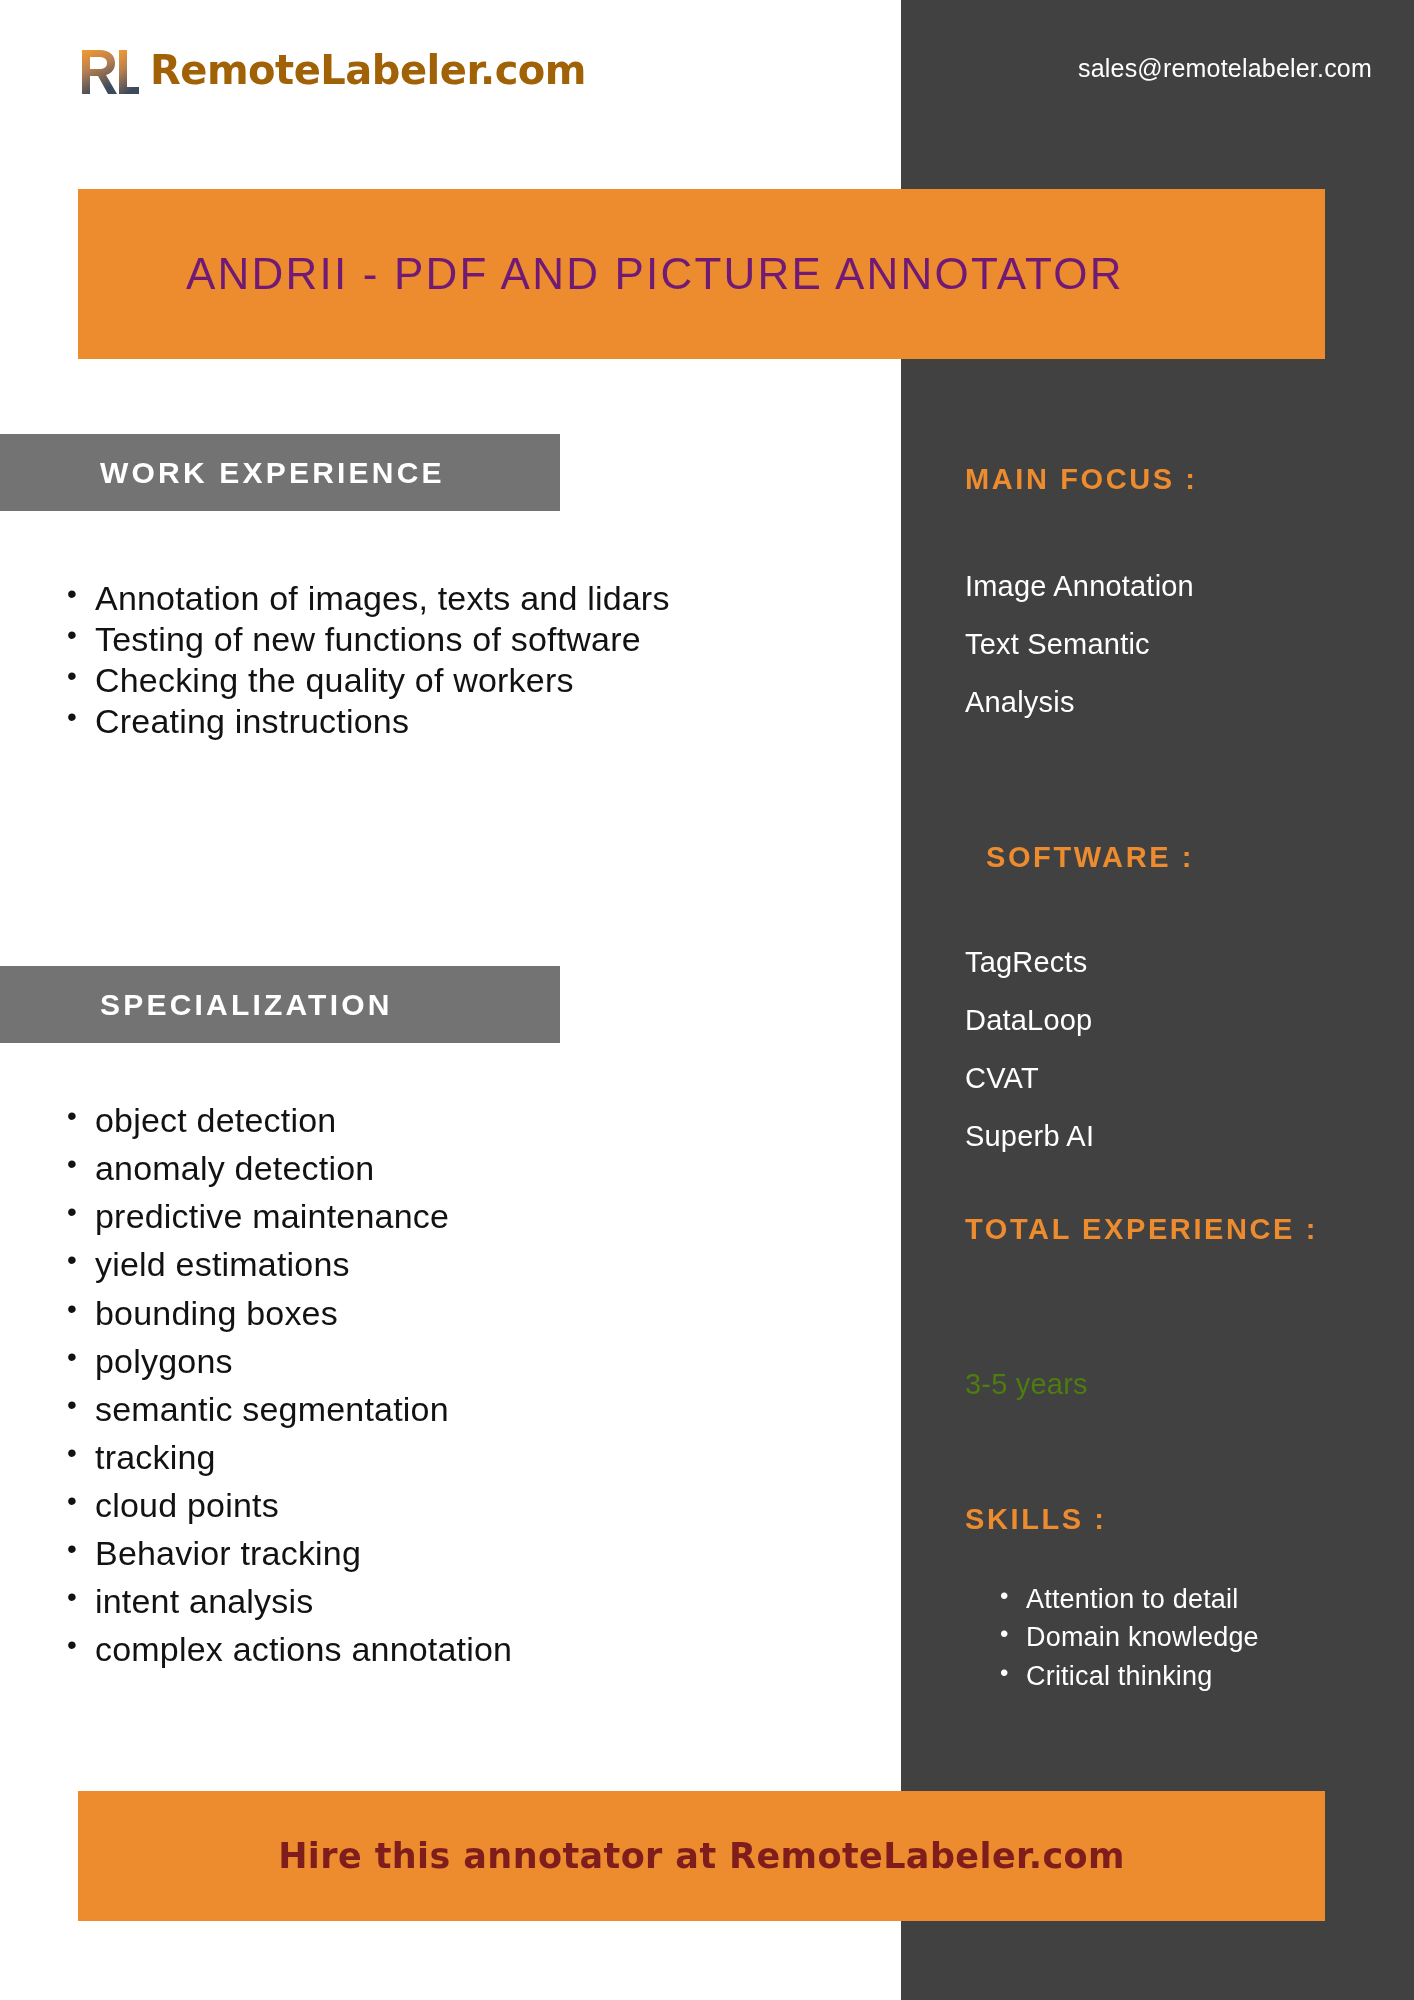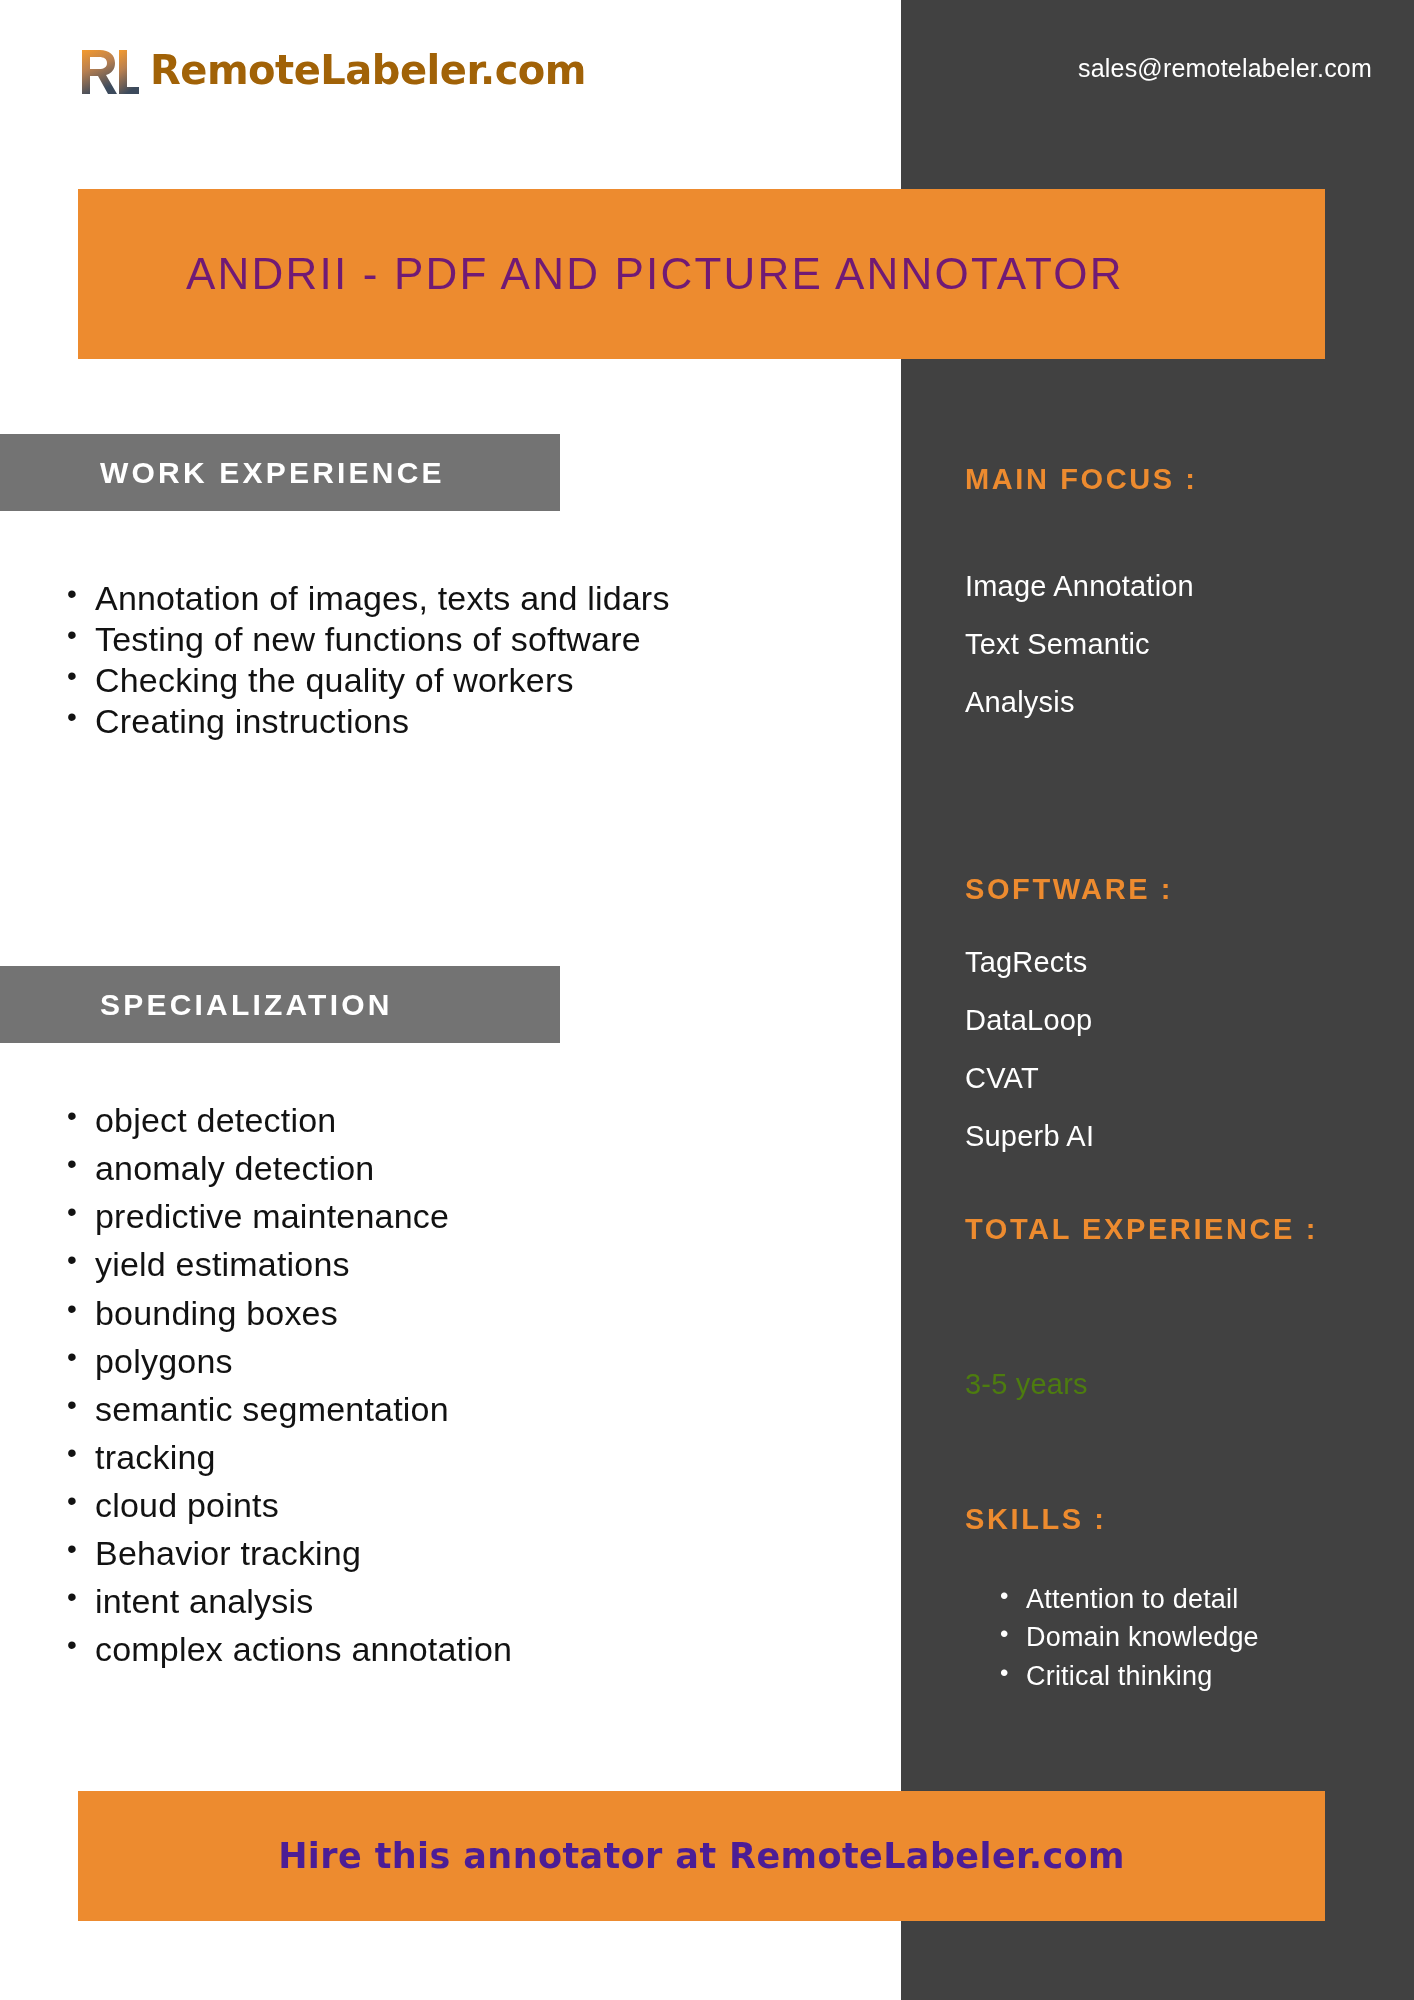--- a/index.html
+++ b/index.html
@@ -166,21 +166,21 @@
   }
   .r-text {
     position: absolute;
     left: 965px;
     color: #4d7c0f;
     font-size: 29px;
     letter-spacing: 0.2px;
   }
   #head-focus { top: 455px; }
   #list-focus { top: 548px; }
-  #head-software { top: 865px; }
+  #head-software { top: 833px; margin-left: 21px; }
   #list-software { top: 924px; }
   #head-total { top: 1205px; }
   #text-total { top: 1368px; }
   #head-skills { top: 1495px; }
 
   .r-bullets {
     position: absolute;
     left: 988px;
     top: 1580px;
     margin: 0;
@@ -214,21 +214,21 @@
     background: #ED8B2F;
     display: flex;
     align-items: center;
     justify-content: center;
   }
   .cta-text {
     font-family: "DejaVu Sans", sans-serif;
     font-weight: bold;
     font-size: 35px;
     letter-spacing: 0.4px;
-    color: #4c1d95;
+    color: #7f1d1d;
     white-space: nowrap;
   }
 </style>
 </head>
 <body>
 
 <div id="page">
 
   <div class="white-col"></div>
   <div class="dark-col"></div>

